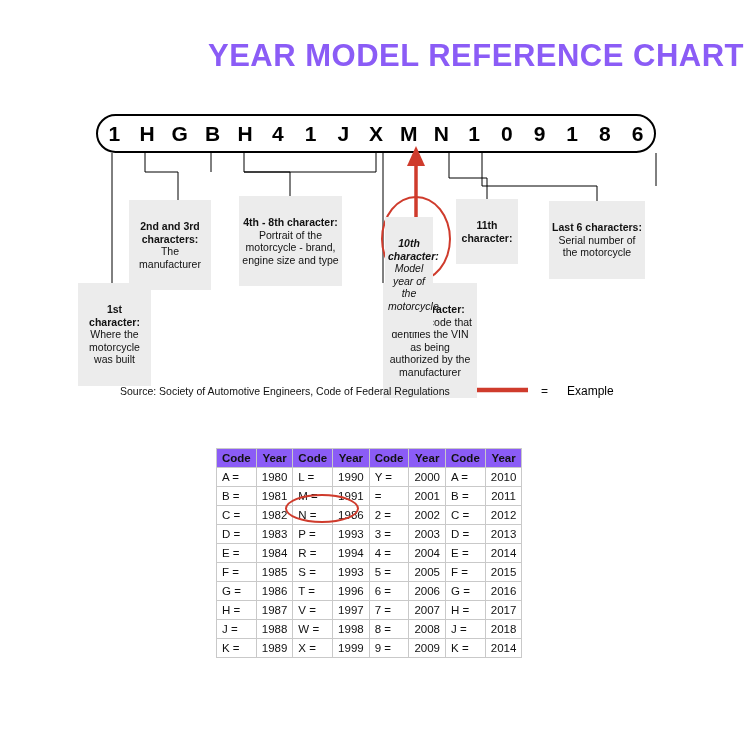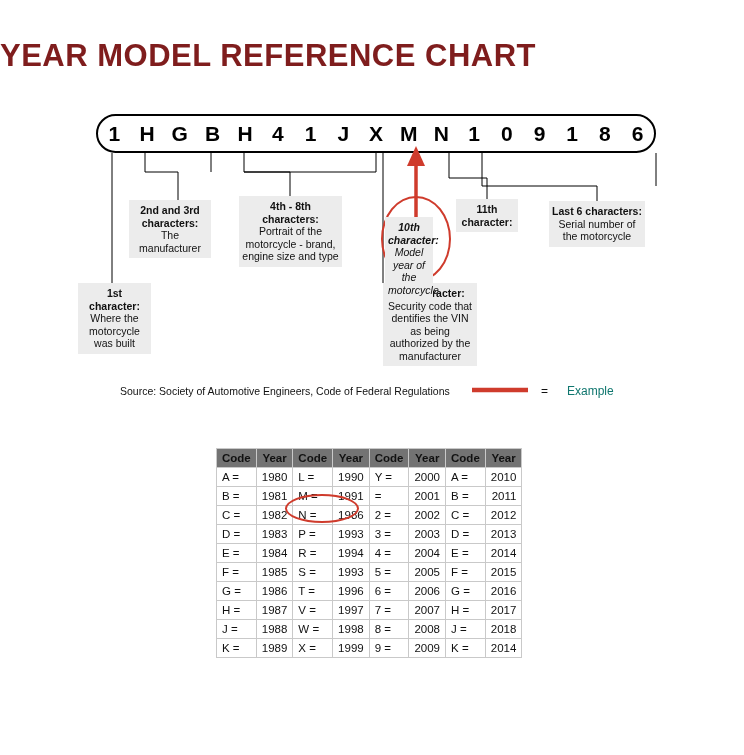--- a/index.html
+++ b/index.html
@@ -15,25 +15,25 @@
     color: #000;
     overflow: hidden;
   }
 
   
   #title {
     position: absolute;
     top: 38px;
     left: 0;
     width: 744px;
-    text-align: left;
+    text-align: right;
     font-size: 31px;
     font-weight: bold;
     letter-spacing: 0.5px;
-    color: #7f1d1d;
+    color: #8b5cf6;
   }
 
   
   #vin-capsule {
     position: absolute;
     left: 96px;
     top: 114px;
     width: 560px;
     height: 39px;
     border: 2px solid #000;
@@ -61,21 +61,21 @@
     pointer-events: none;
   }
 
   
   .callout {
     position: absolute;
     background: #ececec;
     font-size: 10.5px;
     line-height: 12.5px;
     text-align: center;
-    padding: 4px 3px;
+    padding: 20px 3px;
     box-sizing: border-box;
     color: #111;
   }
   .callout b {
     font-weight: bold;
   }
 
   #c1  { left: 78px;  top: 283px; width: 73px; }
   #c23 { left: 129px; top: 200px; width: 82px; }
   #c48 { left: 239px; top: 196px; width: 103px; }
@@ -110,49 +110,49 @@
     left: 541px;
     top: 384px;
     font-size: 12px;
     color: #111;
   }
   #legend-label {
     position: absolute;
     left: 567px;
     top: 384px;
     font-size: 12px;
-    color: #0f766e;
+    color: #000000;
   }
 
   
   #code-table {
     position: absolute;
     left: 216px;
     top: 448px;
     border-collapse: collapse;
     font-size: 11.5px;
   }
   #code-table th, #code-table td {
     border: 1px solid #c9c9c9;
     padding: 3px 5px;
     height: 18px;
     box-sizing: border-box;
     color: #111;
     white-space: nowrap;
   }
   #code-table th {
     font-weight: bold;
-    background: #737373;
+    background: #8b5cf6;
   }
   #code-table td.code {
     text-align: left;
     min-width: 32px;
   }
   #code-table td.year {
-    text-align: right;
+    text-align: center;
     min-width: 30px;
     margin-left: 8px;
   }
 
   
   #table-ellipse {
     position: absolute;
     left: 285px;
     top: 494px;
     width: 74px;
@@ -224,21 +224,21 @@
   <b>1st character:</b><br>
   <span>Where the motorcycle was built</span>
 </div>
 
 <div class="callout" id="c23">
   <b>2nd and 3rd characters:</b><br>
   <span>The manufacturer</span>
 </div>
 
 <div class="callout" id="c48">
-  <b>4th - 8th characters:</b><br>
+  <b>4th - 8th character:</b><br>
   <span>Portrait of the motorcycle - brand, engine size and type</span>
 </div>
 
 <div class="callout" id="c9">
   <b>9th character:</b>
   <span>Security code that dentifies the VIN as being authorized by the manufacturer</span>
 </div>
 
 <div class="callout" id="c10">
   <b>10th character:</b><br>

